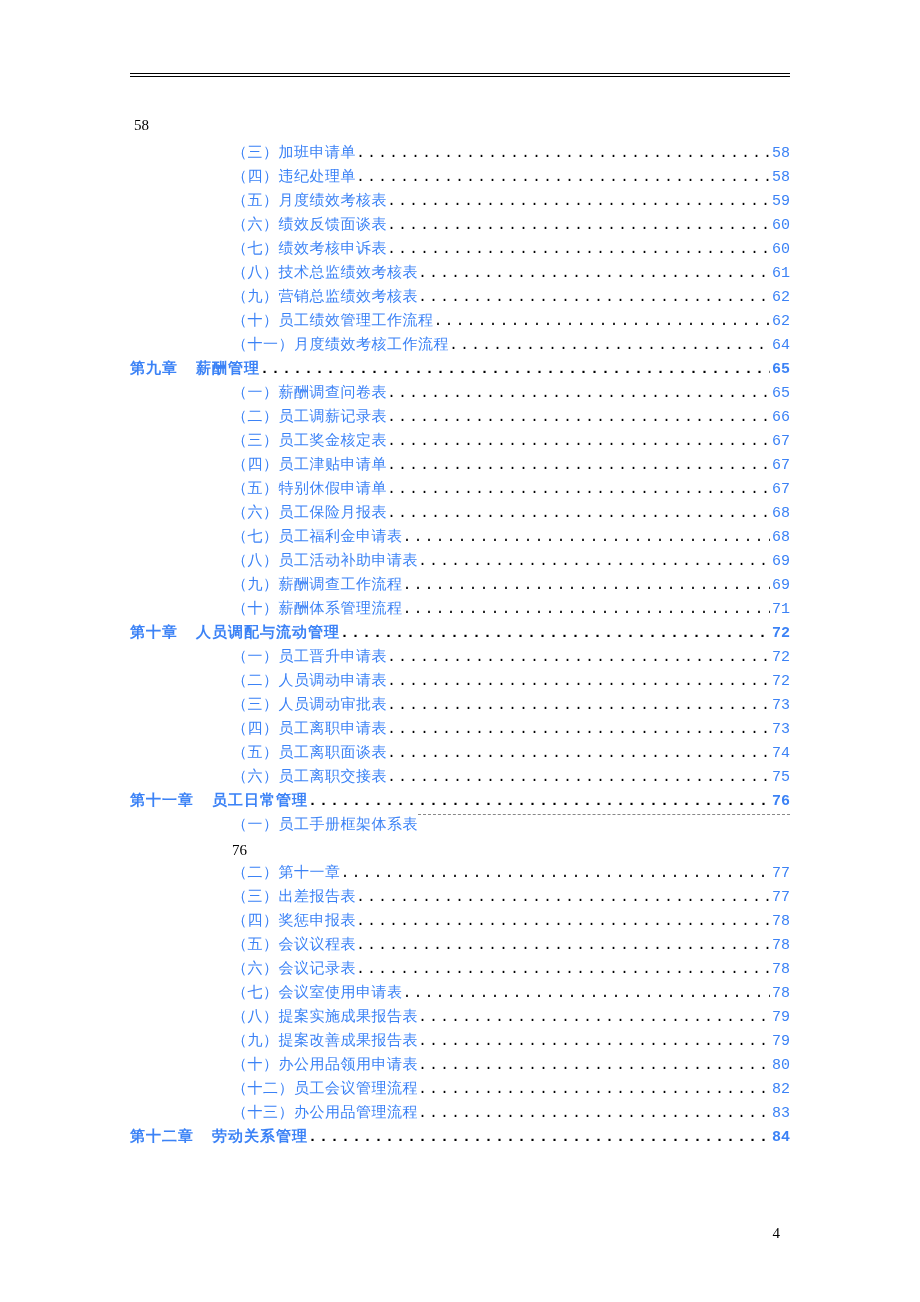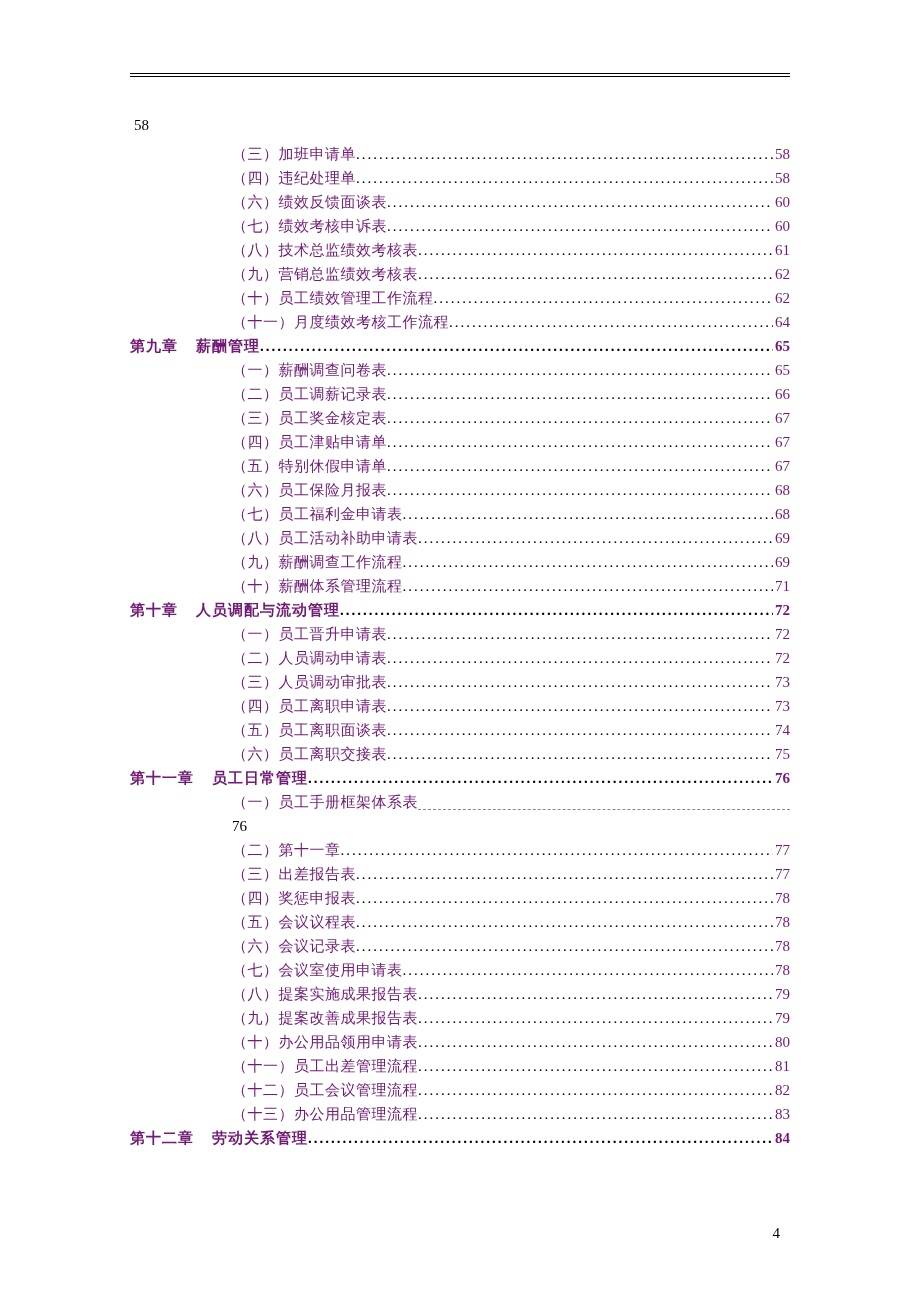--- a/index.html
+++ b/index.html
@@ -24,26 +24,27 @@
       margin-bottom: 40px;
     }
     .orphan-page {
       font-size: 15px;
       color: #000;
       margin-bottom: 8px;
       margin-left: 4px;
     }
     .toc-line {
       display: flex;
-      align-items: flex-end;
+      align-items: flex-start;
       font-size: 15px;
-      color: #701a75;
+      color: #3b82f6;
       line-height: 1.6;
       margin-bottom: 0px;
       white-space: nowrap;
+      font-family: Liberation Mono, monospace;
     }
     .toc-line.sub {
       padding-left: 102px;
     }
     .toc-line.chapter {
       font-weight: bold;
       padding-left: 0;
     }
     .toc-line.chapter .chapter-sep {
       display: inline-block;
@@ -110,20 +111,25 @@
         <span class="toc-label">（三）加班申请单</span>
         <span class="toc-dots"></span>
         <span class="toc-page"> 58</span>
       </div>
       <div class="toc-line sub">
         <span class="toc-label">（四）违纪处理单</span>
         <span class="toc-dots"></span>
         <span class="toc-page"> 58</span>
       </div>
       <div class="toc-line sub">
+        <span class="toc-label">（五）月度绩效考核表</span>
+        <span class="toc-dots"></span>
+        <span class="toc-page"> 59</span>
+      </div>
+      <div class="toc-line sub">
         <span class="toc-label">（六）绩效反馈面谈表</span>
         <span class="toc-dots"></span>
         <span class="toc-page"> 60</span>
       </div>
       <div class="toc-line sub">
         <span class="toc-label">（七）绩效考核申诉表</span>
         <span class="toc-dots"></span>
         <span class="toc-page"> 60</span>
       </div>
       <div class="toc-line sub">
@@ -291,25 +297,20 @@
         <span class="toc-label">（九）提案改善成果报告表</span>
         <span class="toc-dots"></span>
         <span class="toc-page"> 79</span>
       </div>
       <div class="toc-line sub">
         <span class="toc-label">（十）办公用品领用申请表</span>
         <span class="toc-dots"></span>
         <span class="toc-page"> 80</span>
       </div>
       <div class="toc-line sub">
-        <span class="toc-label">（十一）员工出差管理流程</span>
-        <span class="toc-dots"></span>
-        <span class="toc-page"> 81</span>
-      </div>
-      <div class="toc-line sub">
         <span class="toc-label">（十二）员工会议管理流程</span>
         <span class="toc-dots"></span>
         <span class="toc-page"> 82</span>
       </div>
       <div class="toc-line sub">
         <span class="toc-label">（十三）办公用品管理流程</span>
         <span class="toc-dots"></span>
         <span class="toc-page"> 83</span>
       </div>
       <div class="toc-line chapter">

